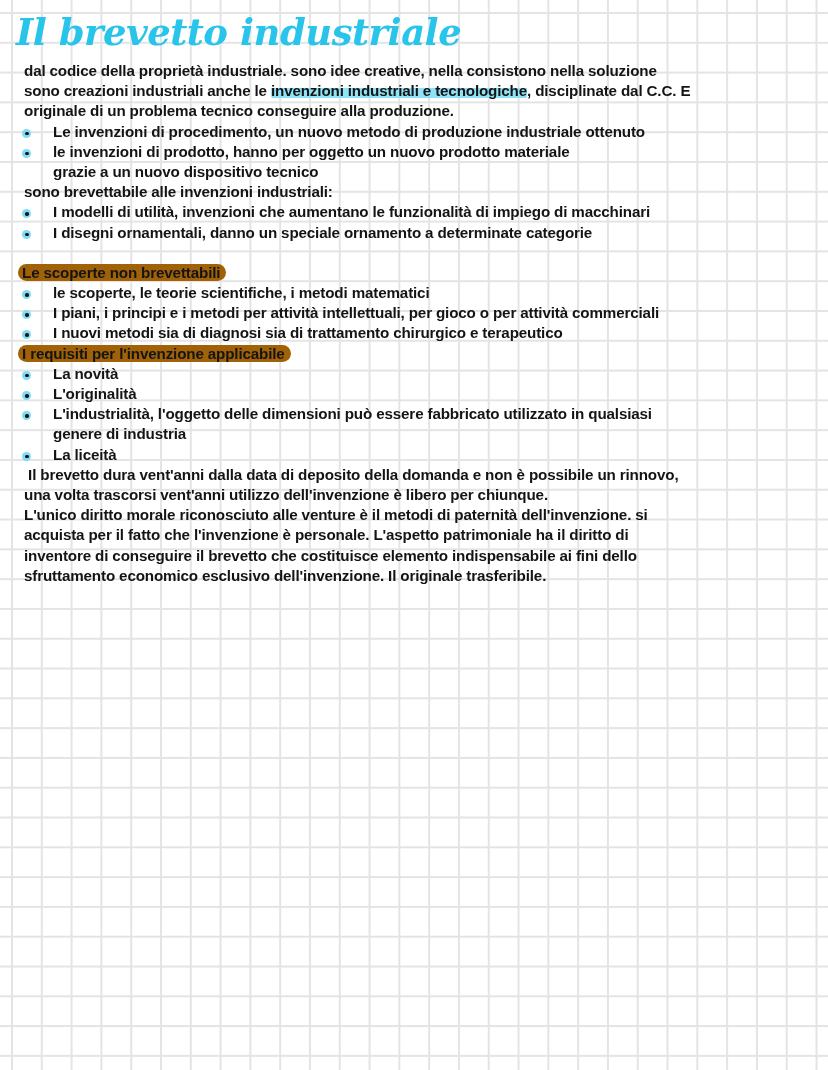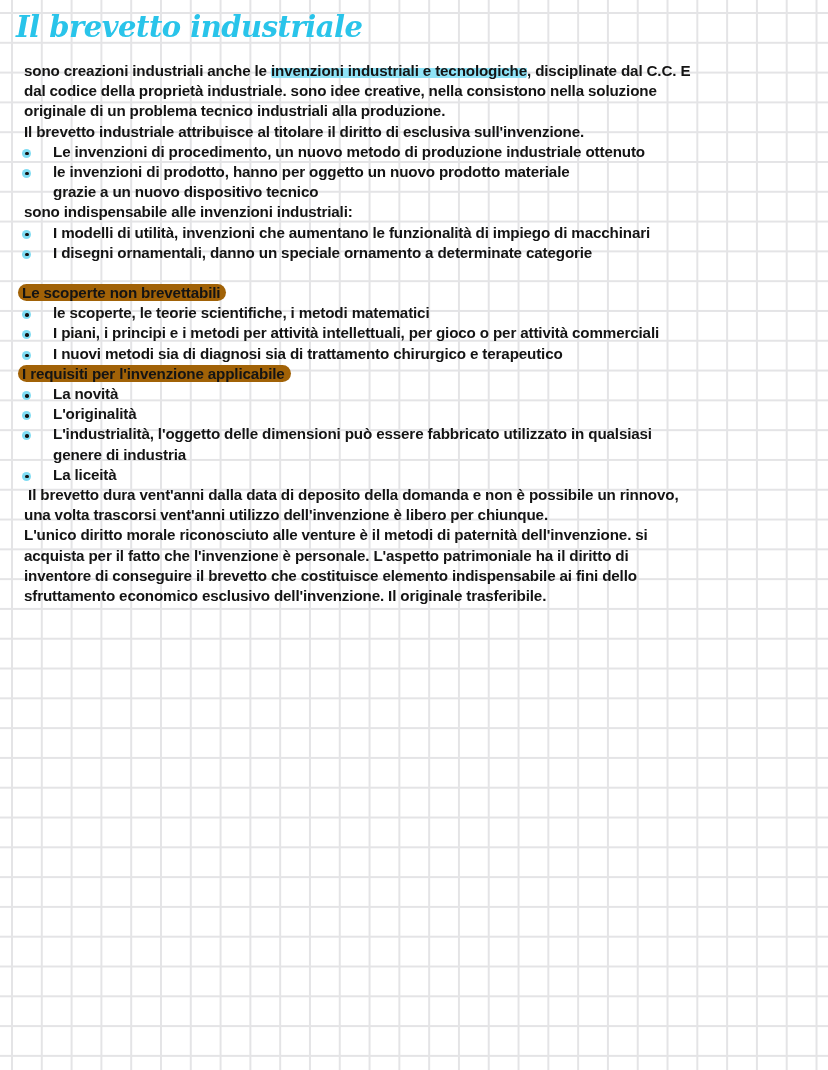--- a/index.html
+++ b/index.html
@@ -12,21 +12,21 @@
     background-size: 29.8px 29.8px, 29.8px 29.8px;
     background-position: 11px 0, 0 12px;
     position: relative;
     font-family: "Liberation Sans", sans-serif;
     color: #141414;
   }
   .title {
     position: absolute; left: 16px; top: 10px;
     font-family: "DejaVu Serif", serif;
     font-style: italic; font-weight: bold;
-    font-size: 29px; letter-spacing: -0.5px;
+    font-size: 37px; letter-spacing: -0.5px;
     color: #29c4ea;
     margin: 0;
     text-align: center;
   }
   .content {
     position: absolute; left: 24px; top: 61px; width: 790px;
     font-size: 15.2px; font-weight: bold; line-height: 20.2px;
     letter-spacing: -0.15px;
   }
   .line { white-space: nowrap; height: 20.2px; position: relative; }
@@ -56,40 +56,39 @@
   .cont { padding-left: 29px; }
   .spacer { height: 20.2px; }
 </style>
 </head>
 <body>
 
 <h1 class="title">Il brevetto industriale</h1>
 
 <div class="content">
 
+  <div class="line">dal codice della proprietà industriale. sono idee creative, nella consistono nella soluzione</div>
   <div class="line">
     <span>sono creazioni industriali anche le </span><span class="hl">invenzioni industriali e tecnologiche</span><span>, disciplinate dal C.C. E</span>
   </div>
-  <div class="line">dal codice della proprietà industriale. sono idee creative, nella consistono nella soluzione</div>
-  <div class="line">originale di un problema tecnico industriali alla produzione.</div>
-  <div class="line">Il brevetto industriale attribuisce al titolare il diritto di esclusiva sull'invenzione.</div>
+  <div class="line">originale di un problema tecnico conseguire alla produzione.</div>
 
   <div>
     <div class="line bullet-row">
       <span class="dot"></span>
       <span>Le invenzioni di procedimento, un nuovo metodo di produzione industriale ottenuto</span>
     </div>
     <div class="line bullet-row">
       <span class="dot"></span>
       <span>le invenzioni di prodotto, hanno per oggetto un nuovo prodotto materiale</span>
     </div>
     <div class="line cont">grazie a un nuovo dispositivo tecnico</div>
   </div>
 
-  <div class="line">sono indispensabile alle invenzioni industriali:</div>
+  <div class="line">sono brevettabile alle invenzioni industriali:</div>
   <div>
     <div class="line bullet-row">
       <span class="dot"></span>
       <span>I modelli di utilità, invenzioni che aumentano le funzionalità di impiego di macchinari</span>
     </div>
     <div class="line bullet-row">
       <span class="dot"></span>
       <span>I disegni ornamentali, danno un speciale ornamento a determinate categorie</span>
     </div>
   </div>

